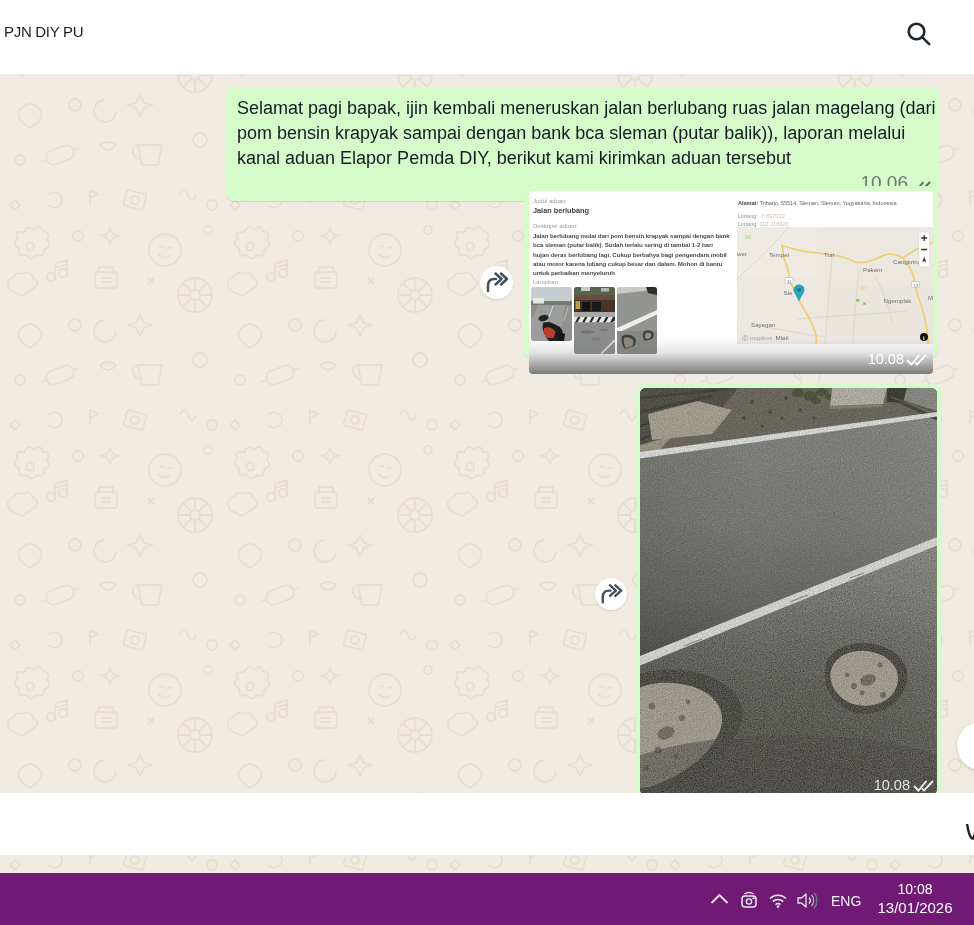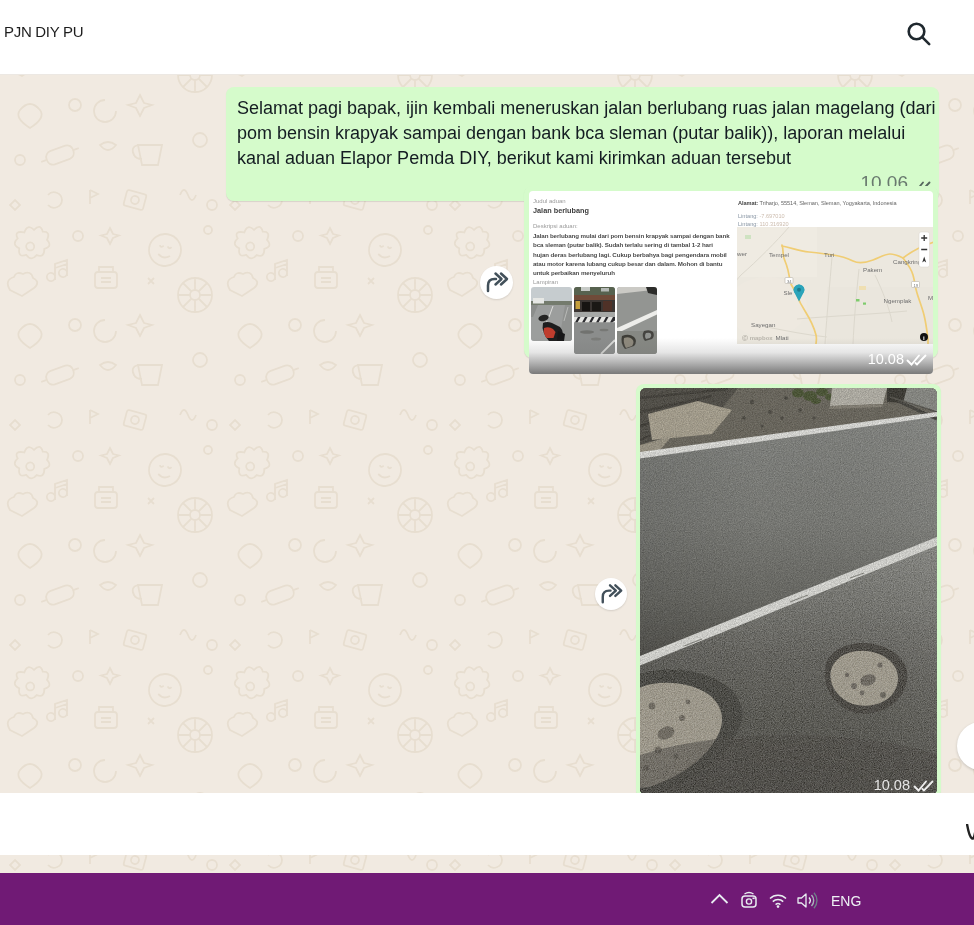--- a/index.html
+++ b/index.html
@@ -392,13 +392,17 @@
     </g>
     <circle cx="10" cy="14.6" r="1.3" fill="#e8edf1"></circle>
   </svg>
   <svg class="abs" style="left:797px;top:19px" width="23" height="17" viewBox="0 0 23 17">
     <polygon points="1,6 4.5,6 9,2 9,15 4.5,11 1,11" fill="none" stroke="#e8edf1" stroke-width="1.3" stroke-linejoin="round"></polygon>
     <path d="M12 5.5 A 4.5 4.5 0 0 1 12 11.5" fill="none" stroke="#e8edf1" stroke-width="1.4"></path>
     <path d="M14.5 3 A 8 8 0 0 1 14.5 14" fill="none" stroke="#a8b2ba" stroke-width="1.4"></path>
     <path d="M17 0.8 A 11.5 11.5 0 0 1 17 16.2" fill="none" stroke="#6e7d88" stroke-width="1.4"></path>
   </svg>
   <div class="abs" style="left:831px;top:20px;font-size:14px;color:#eef2f5">ENG</div>
+  <div class="abs" style="left:855px;top:0;width:120px;height:52px;text-align:center;color:#ffffff">
+    <div style="font-size:14px;margin-top:8px">10:08</div>
+    <div style="font-size:15px;margin-top:2px">13/01/2026</div>
+  </div>
 </div>
 
 </body></html>

